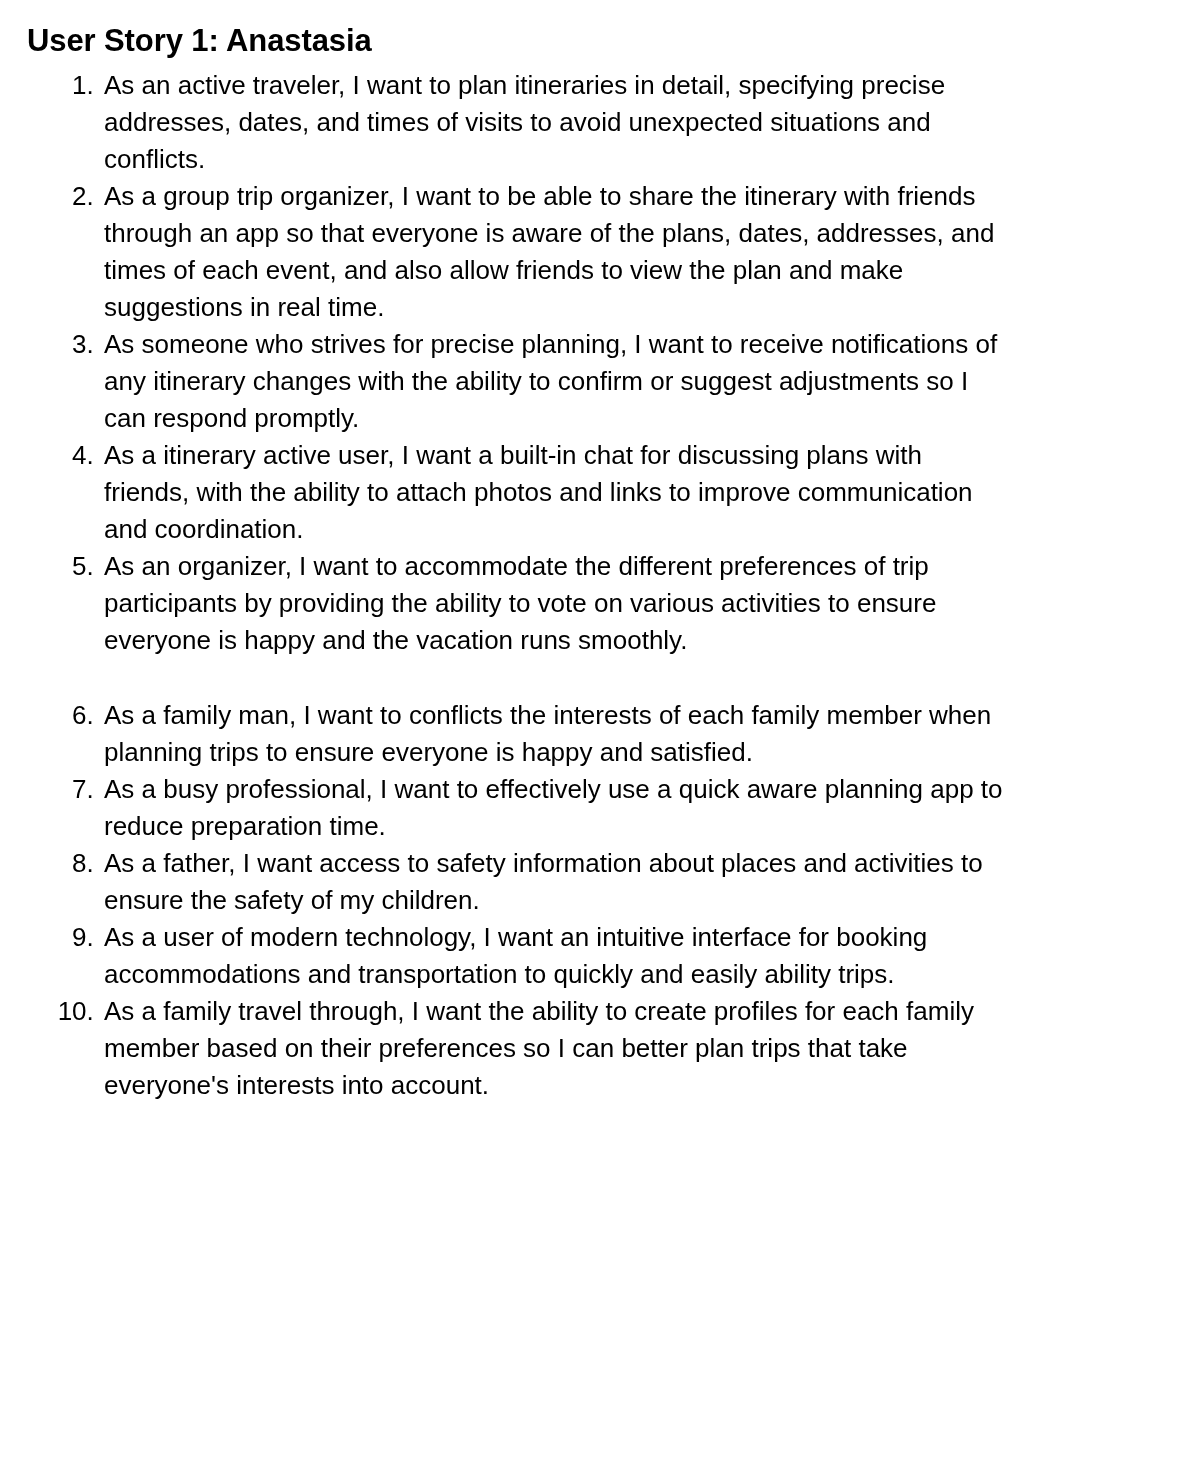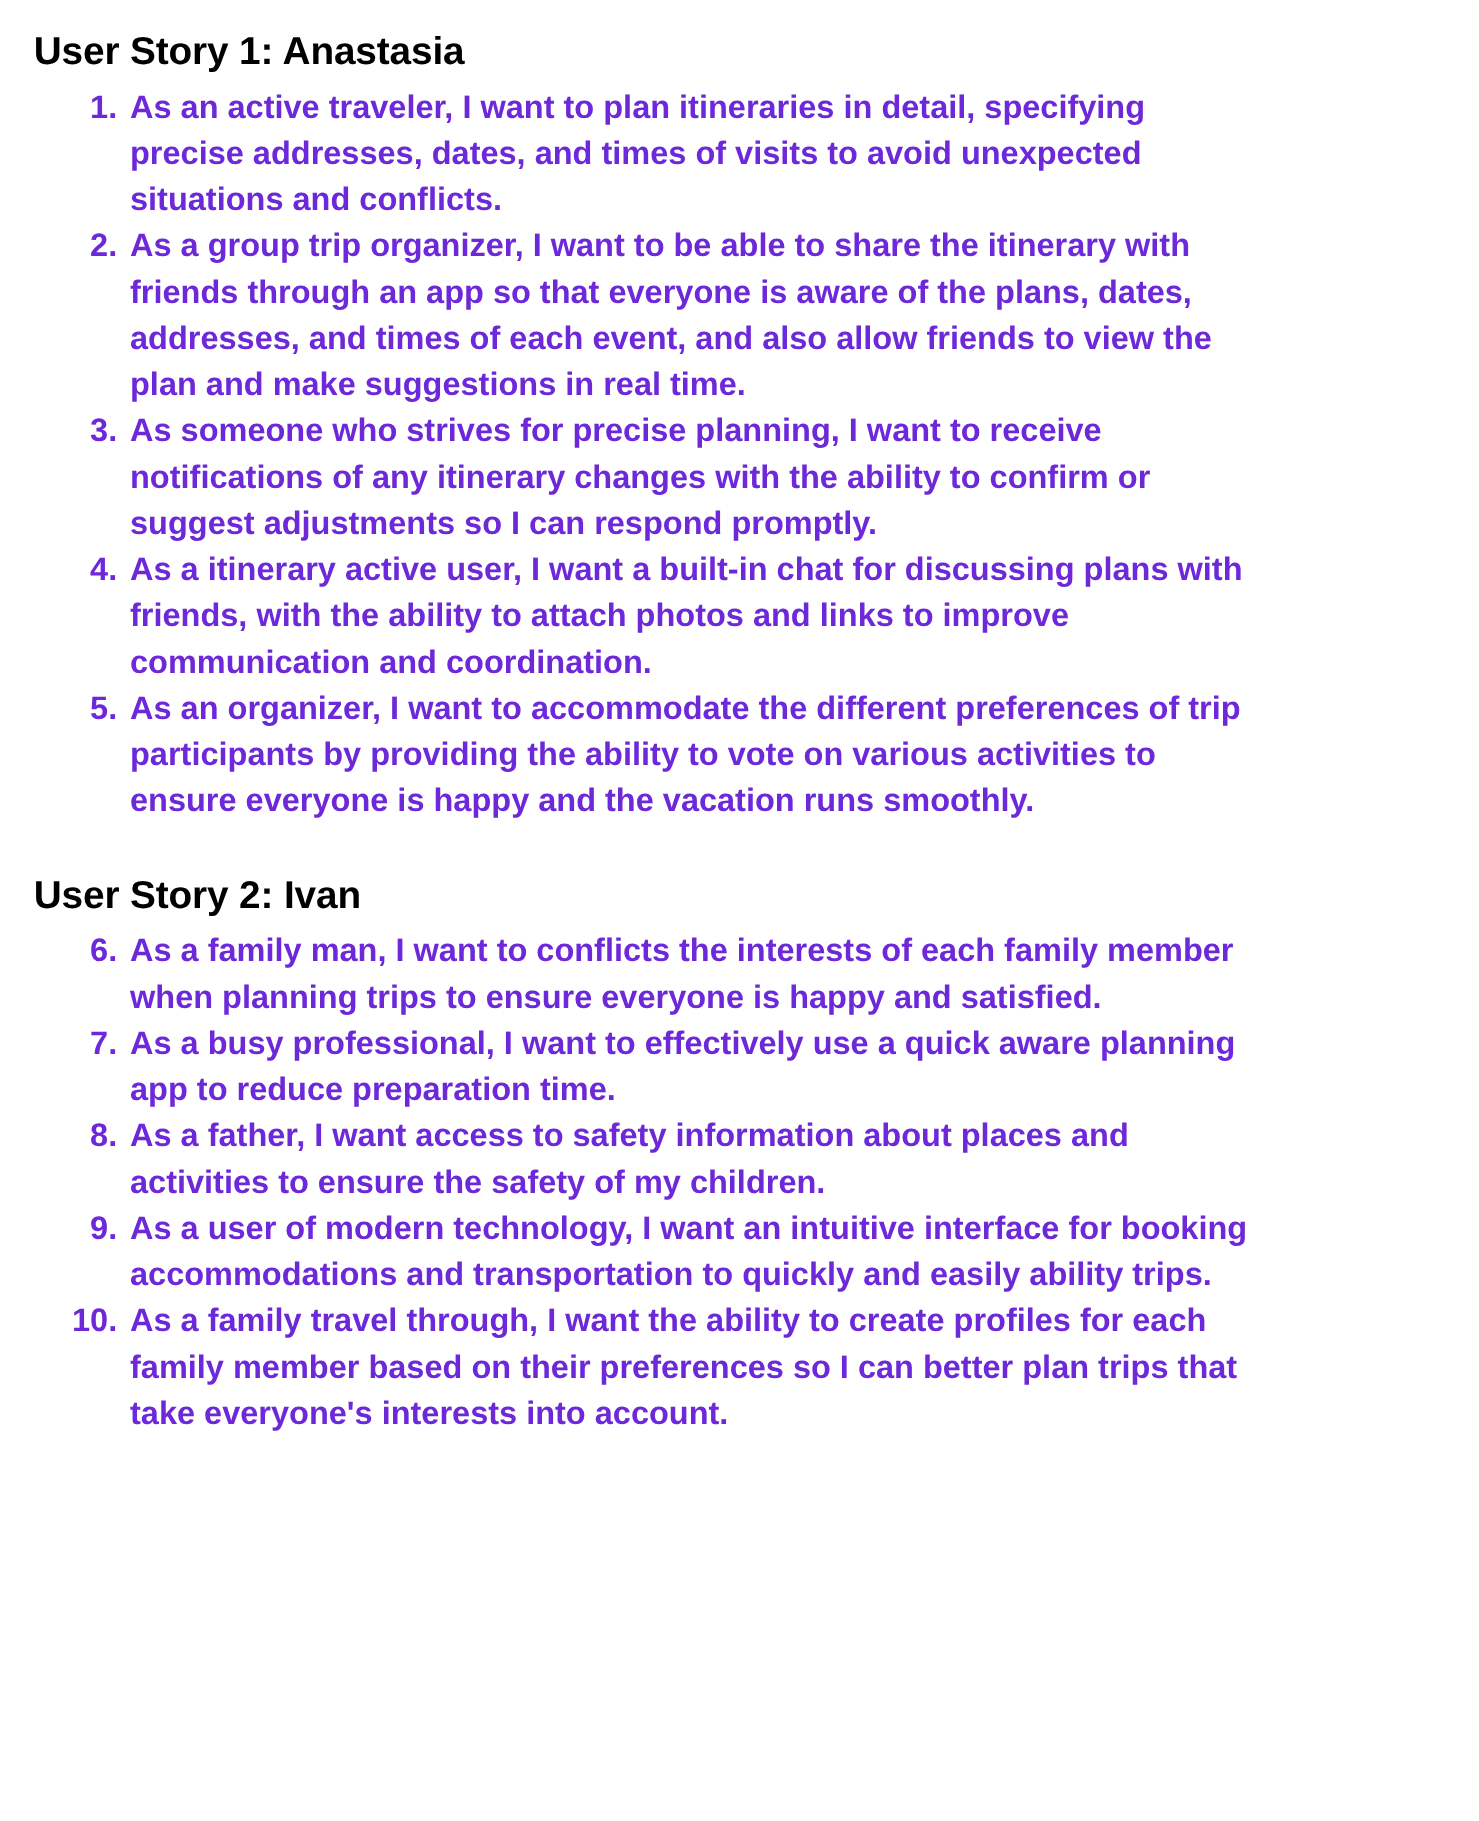--- a/index.html
+++ b/index.html
@@ -38,22 +38,21 @@
     list-style-position: outside;
     margin: 0;
     padding: 0 0 0 0;
   }
   ol.story-list > li {
     font-size: 26px;
     line-height: 37px;
     margin: 0 0 0 0;
     padding: 0 0 0 3px;
     margin-left: 74px;
-    color: #6d28d9;
-    font-weight: bold;
+    color: #000000;
   }
   ol.story-list > li::marker {
     font-size: 26px;
   }
   .story-item-text {
     display: inline;
     padding-right: 26px;
   }
 </style>
 </head>
@@ -66,21 +65,20 @@
     <ol class="story-list" start="1">
       <li><span class="story-item-text">As an active traveler, I want to plan itineraries in detail, specifying precise addresses, dates, and times of visits to avoid unexpected situations and conflicts.</span></li>
       <li><span class="story-item-text">As a group trip organizer, I want to be able to share the itinerary with friends through an app so that everyone is aware of the plans, dates, addresses, and times of each event, and also allow friends to view the plan and make suggestions in real time.</span></li>
       <li><span class="story-item-text">As someone who strives for precise planning, I want to receive notifications of any itinerary changes with the ability to confirm or suggest adjustments so I can respond promptly.</span></li>
       <li><span class="story-item-text">As a itinerary active user, I want a built-in chat for discussing plans with friends, with the ability to attach photos and links to improve communication and coordination.</span></li>
       <li><span class="story-item-text">As an organizer, I want to accommodate the different preferences of trip participants by providing the ability to vote on various activities to ensure everyone is happy and the vacation runs smoothly.</span></li>
     </ol>
   </section>
 
   <section class="story-block">
-    <h2 class="story-heading">User Story 2: Ivan</h2>
     <ol class="story-list" start="6">
       <li><span class="story-item-text">As a family man, I want to conflicts the interests of each family member when planning trips to ensure everyone is happy and satisfied.</span></li>
       <li><span class="story-item-text">As a busy professional, I want to effectively use a quick aware planning app to reduce preparation time.</span></li>
       <li><span class="story-item-text">As a father, I want access to safety information about places and activities to ensure the safety of my children.</span></li>
       <li><span class="story-item-text">As a user of modern technology, I want an intuitive interface for booking accommodations and transportation to quickly and easily ability trips.</span></li>
       <li><span class="story-item-text">As a family travel through, I want the ability to create profiles for each family member based on their preferences so I can better plan trips that take everyone's interests into account.</span></li>
     </ol>
   </section>
 
 </div>

